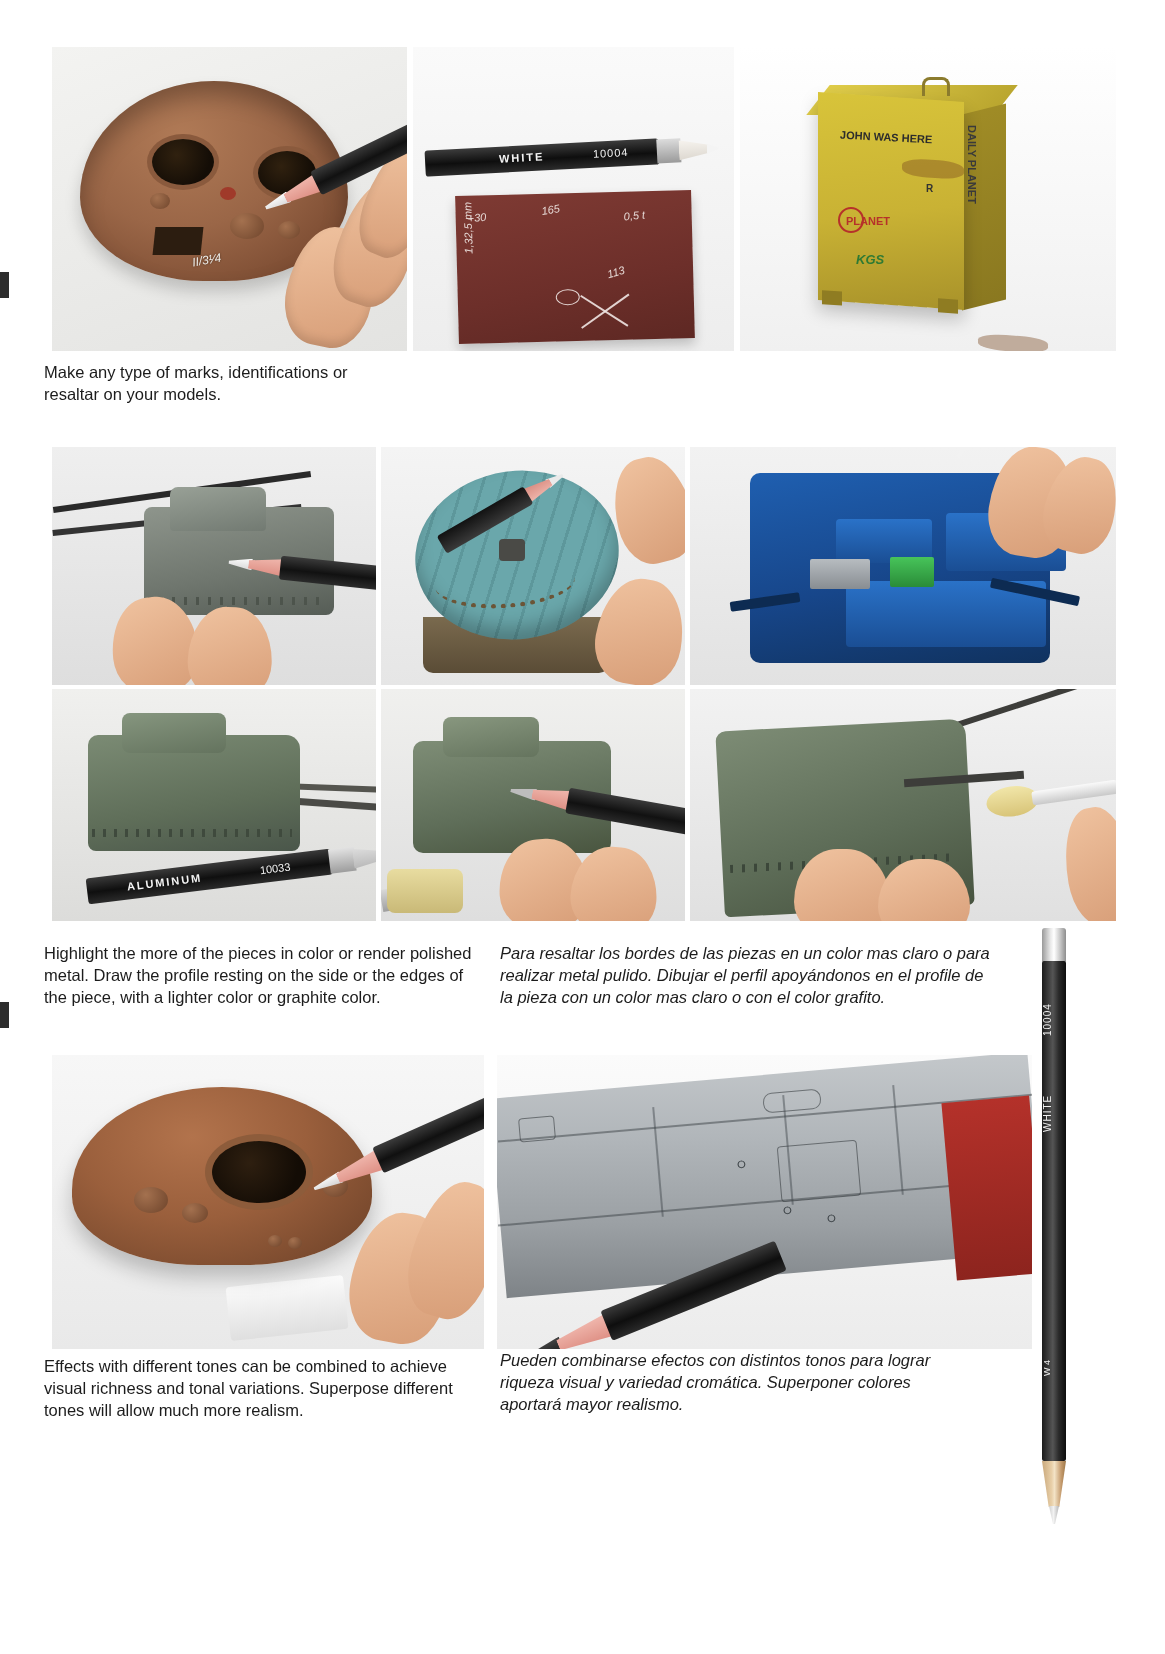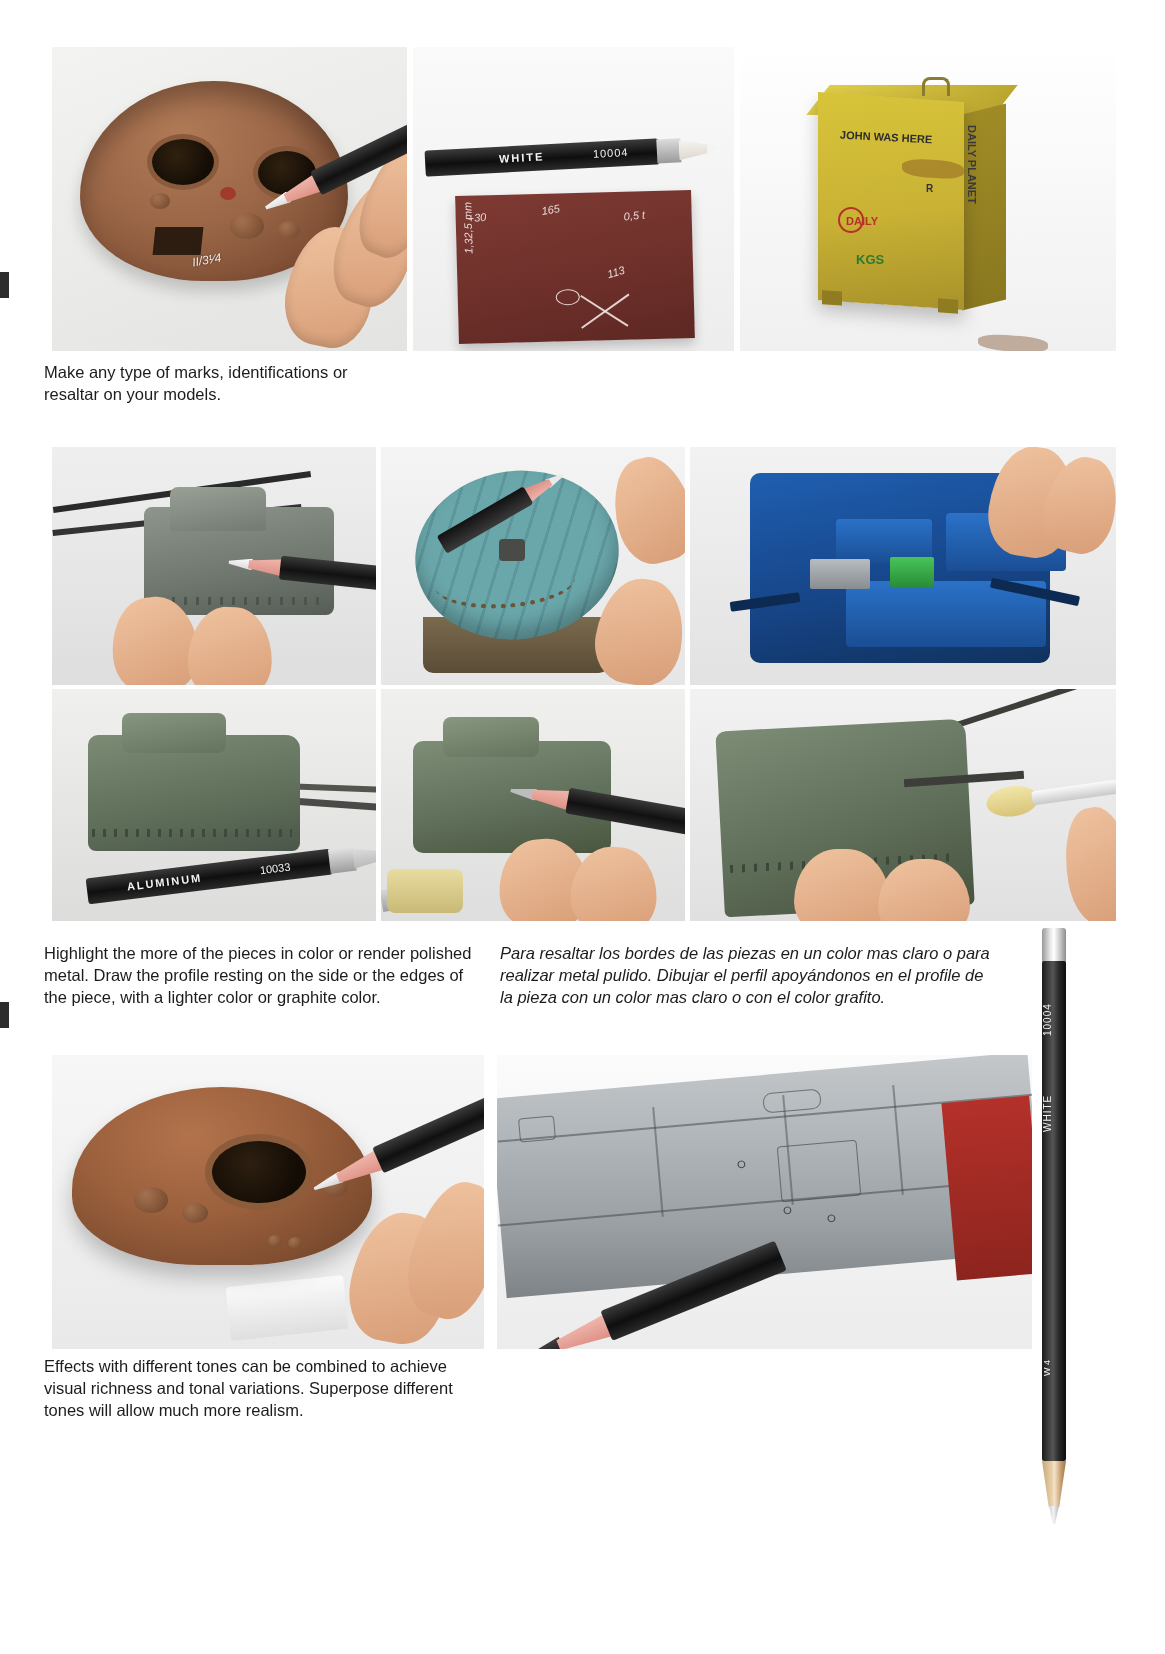--- a/index.html
+++ b/index.html
@@ -256,21 +256,21 @@
   #p3 .handle {
     position: absolute; left: 182px; top: 30px; width: 22px; height: 16px;
     border: 3px solid #8b7b2d; border-bottom: none; border-radius: 8px 8px 0 0;
   }
   #p3 .g {
     position: absolute; font-size: 11px; font-weight: bold; line-height: 1.1;
   }
   #p3 .g-a { left: 100px; top: 84px;  color: #2c2c2c; transform: rotate(3deg); }
   #p3 .g-b { left: 226px; top: 78px;  color: #3a3a3a; writing-mode: vertical-rl; font-size: 11px; }
   #p3 .g-c { left: 106px; top: 168px; color: #b6312a; }
-  #p3 .g-d { left: 116px; top: 206px; color: #2f7a33; font-size: 13px; }
+  #p3 .g-d { left: 116px; top: 206px; color: #2f7a33; font-size: 13px; font-style: italic; }
   #p3 .g-e { left: 186px; top: 136px; color: #333; font-size: 10px; }
   #p3 .peace {
     position: absolute; left: 98px; top: 160px; width: 22px; height: 22px;
     border: 2px solid #b6312a; border-radius: 50%;
   }
   #p3 .rust {
     position: absolute; background: rgba(120,70,30,.4); border-radius: 40%;
   }
   #p3 .r1 { left: 84px; top: 60px; width: 62px; height: 18px; }
   #p3 .r2 { left: 160px; top: 230px; width: 70px; height: 16px; }
@@ -737,21 +737,21 @@
     <div class="crate">
       <div class="rust r1"></div>
       <div class="rust r2"></div>
       <div class="foot" style="left:4px;"></div>
       <div class="foot" style="left:120px;"></div>
     </div>
     <div class="handle"></div>
     <div class="g g-a">JOHN WAS HERE</div>
     <div class="g g-b">DAILY PLANET</div>
     <div class="peace"></div>
-    <div class="g g-c">DAILY</div>
+    <div class="g g-c">PLANET</div>
     <div class="g g-d">KGS</div>
     <div class="g g-e">R</div>
   </div>
 
   <div class="caption" id="cap1-en">Make any type of marks, identifications or resaltar on your models.</div>
 
   <div class="photo" id="p4">
     <div class="bg"></div>
     <div class="barrelrods"></div>
     <div class="barrelrods2"></div>
@@ -888,20 +888,21 @@
     <div class="marks mk2">ⵔ</div>
     <div class="marks mk3">ⵔ</div>
     <div class="pencil">
       <div class="lead"></div>
       <div class="wood"></div>
       <div class="barrel"></div>
     </div>
   </div>
 
   <div class="caption" id="cap3-en">Effects with different tones can be combined to achieve visual richness and tonal variations. Superpose different tones will allow much more realism.</div>
+  <div class="caption es" id="cap3-es">Pueden combinarse efectos con distintos tonos para lograr riqueza visual y variedad cromática. Superponer colores aportará mayor realismo.</div>
 
   <div class="pencil-vert">
     <div class="ferrule"></div>
     <div class="body"></div>
     <div class="txt code">10004</div>
     <div class="txt name">WHITE</div>
     <div class="txt w">W 4</div>
     <div class="cone"></div>
     <div class="tip"></div>
   </div>

